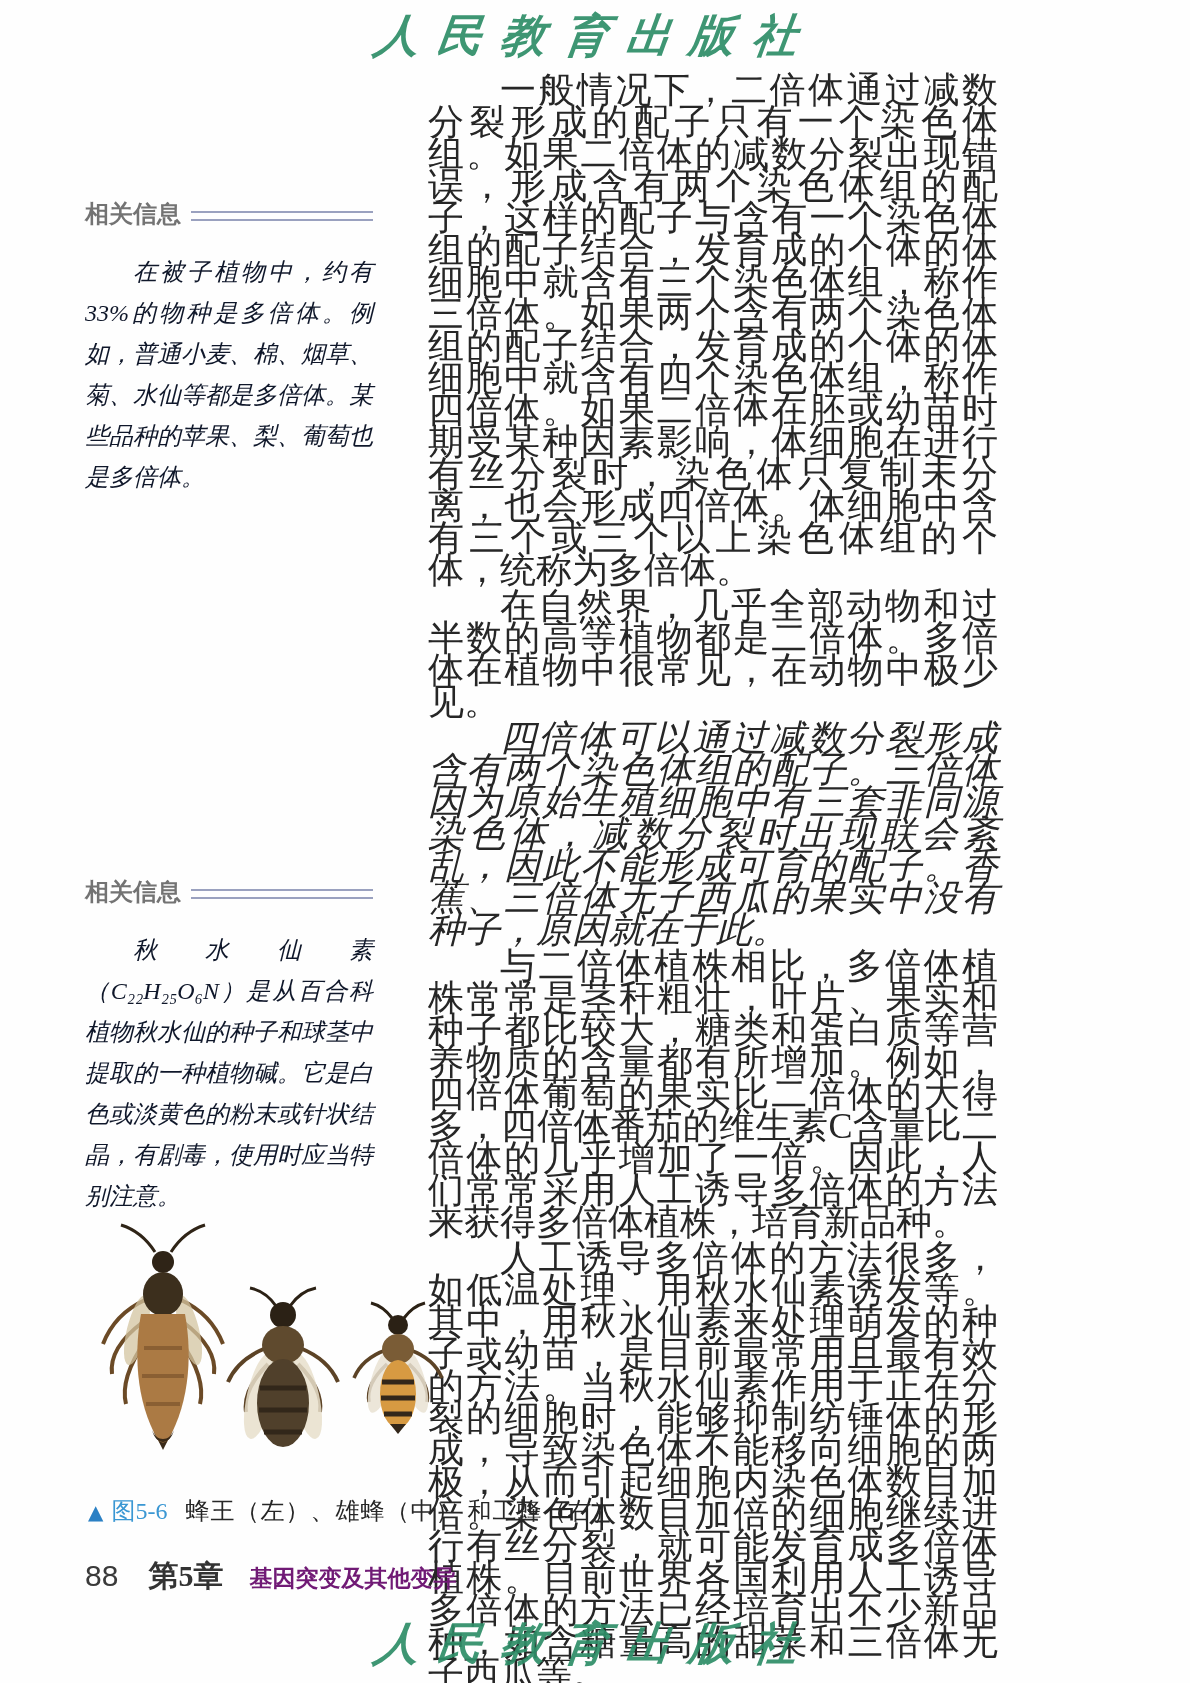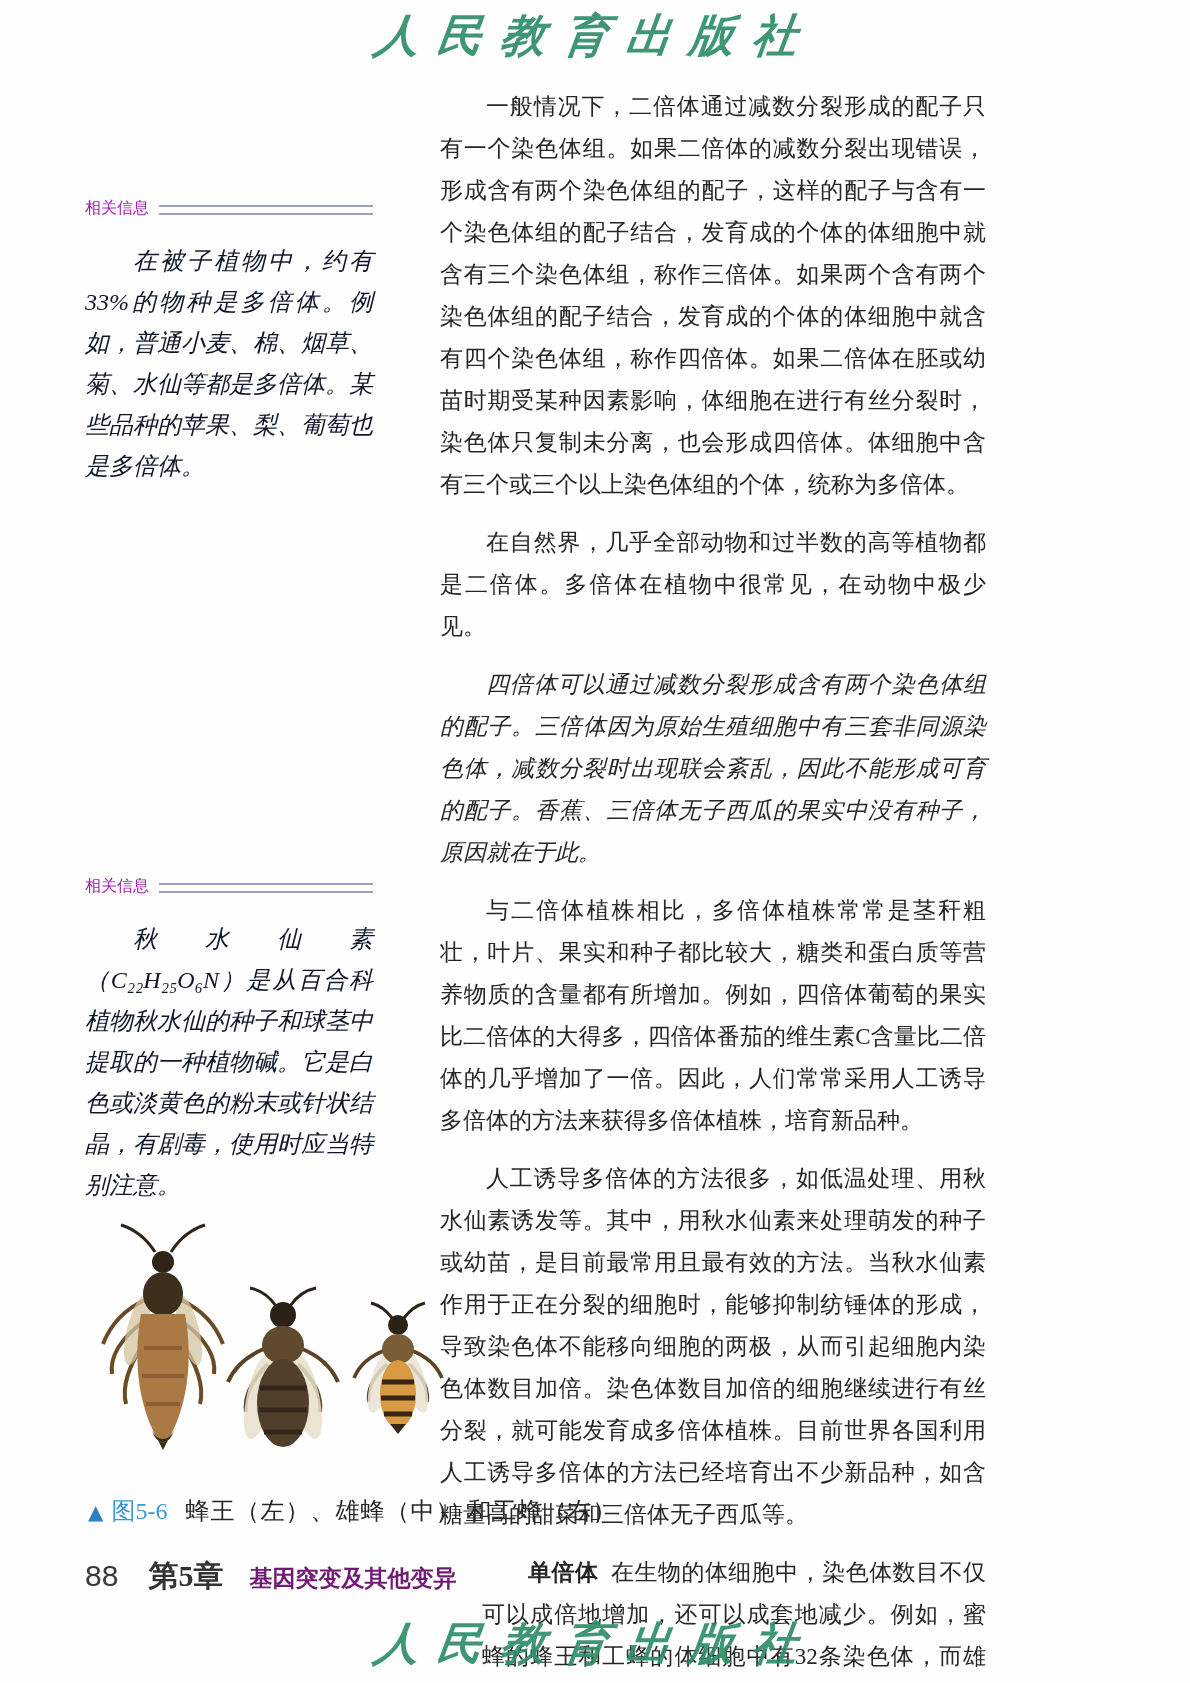--- a/index.html
+++ b/index.html
@@ -14,35 +14,35 @@
     color:#2e8e68; font-family:"DejaVu Serif",serif;
     font-style:italic; font-weight:bold; font-size:45px; letter-spacing:18px;
     transform:skewX(-7deg); opacity:.92; white-space:nowrap;
   }
   .watermark.top    { top:6px; }
   .watermark.bottom { top:1614px; }
 
   
   .main-col { position:absolute; left:424px; top:70px; width:578px; }
   .body-p {
-    margin:16px; font-size:23px; line-height:42px;
+    margin:4px; font-size:36px; line-height:32px;
     text-align:justify; text-indent:2em;
   }
   .kai { font-style:italic; }           
   .haploid-p { margin-left:58px; }      
   .term { font-weight:bold; margin-right:.55em; font-style:normal; }
 
   
   .info-box { position:absolute; left:85px; width:288px; }
   .info-box.box1 { top:198px; }
   .info-box.box2 { top:876px; }
   .info-header { display:flex; align-items:center; gap:10px; }
   .info-title {
     font-family:"Liberation Sans","DejaVu Sans",sans-serif;
-    font-weight:normal; font-size:16px; color:#a21caf; white-space:nowrap;
+    font-weight:bold; font-size:24px; color:#737373; white-space:nowrap;
   }
   .info-rule {
     flex:1; height:6px; margin-top:3px;
     border-top:2px solid #9aa1bf; border-bottom:2px solid #9aa1bf;
   }
   .info-body {
     margin:22px 0 0; font-size:24px; line-height:41px;
     text-align:justify; text-indent:2em; font-style:italic; color:#0f172a;
   }
 

